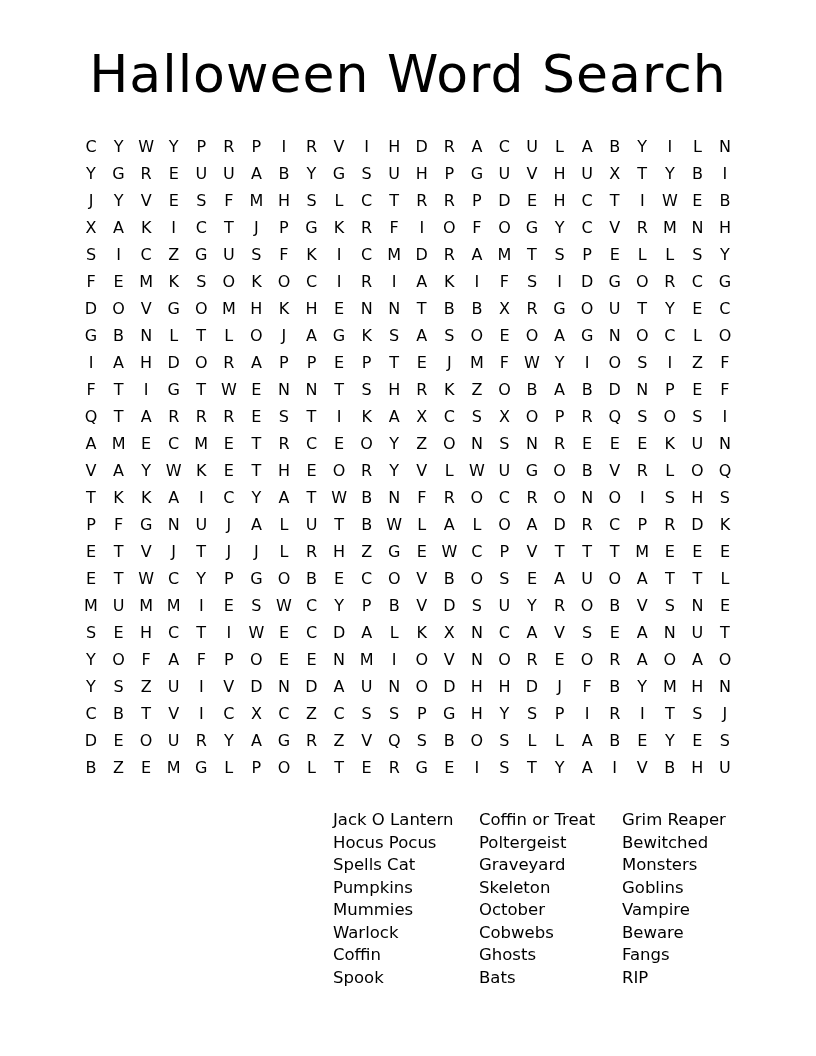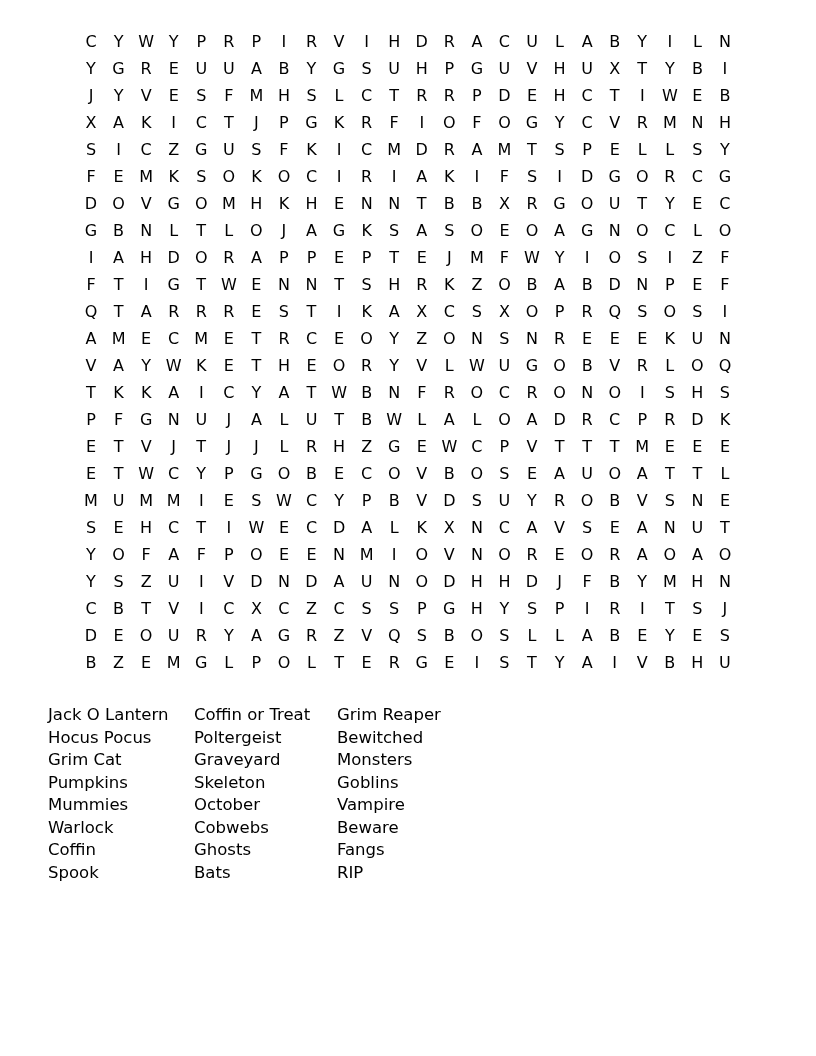--- a/index.html
+++ b/index.html
@@ -45,21 +45,21 @@
     text-align: center;
     font-size: 16px;
     font-family: "DejaVu Sans", sans-serif;
     letter-spacing: 0;
     line-height: 1;
   }
   .words {
     margin: 28px auto 0 auto;
     width: 720px;
     display: flex;
-    justify-content: flex-start;
+    justify-content: flex-end;
     gap: 0;
   }
   .word-col {
     width: 144px;
     box-sizing: border-box;
     padding-right: 6px;
   }
   .word-col:nth-child(1) { width: 146px; }
   .word-col:nth-child(2) { width: 143px; }
   .word-col:nth-child(3) { width: 146px; }
@@ -70,20 +70,21 @@
     line-height: 22.5px;
     font-family: "DejaVu Sans", sans-serif;
     white-space: nowrap;
   }
 </style>
 </head>
 <body>
 
 <div class="page">
 
+  <h1 class="title">Halloween Word Search</h1>
 
   <div class="grid">
       <div class="grid-row">
         <span class="cell">C</span>
         <span class="cell">Y</span>
         <span class="cell">W</span>
         <span class="cell">Y</span>
         <span class="cell">P</span>
         <span class="cell">R</span>
         <span class="cell">P</span>
@@ -702,21 +703,21 @@
         <span class="cell">B</span>
         <span class="cell">H</span>
         <span class="cell">U</span>
       </div>
     </div>
 
   <div class="words">
       <div class="word-col">
         <div class="word">Jack O Lantern</div>
         <div class="word">Hocus Pocus</div>
-        <div class="word">Grim Cat</div>
+        <div class="word">Spells Cat</div>
         <div class="word">Pumpkins</div>
         <div class="word">Mummies</div>
         <div class="word">Warlock</div>
         <div class="word">Coffin</div>
         <div class="word">Spook</div>
       </div>
       <div class="word-col">
         <div class="word">Coffin or Treat</div>
         <div class="word">Poltergeist</div>
         <div class="word">Graveyard</div>

